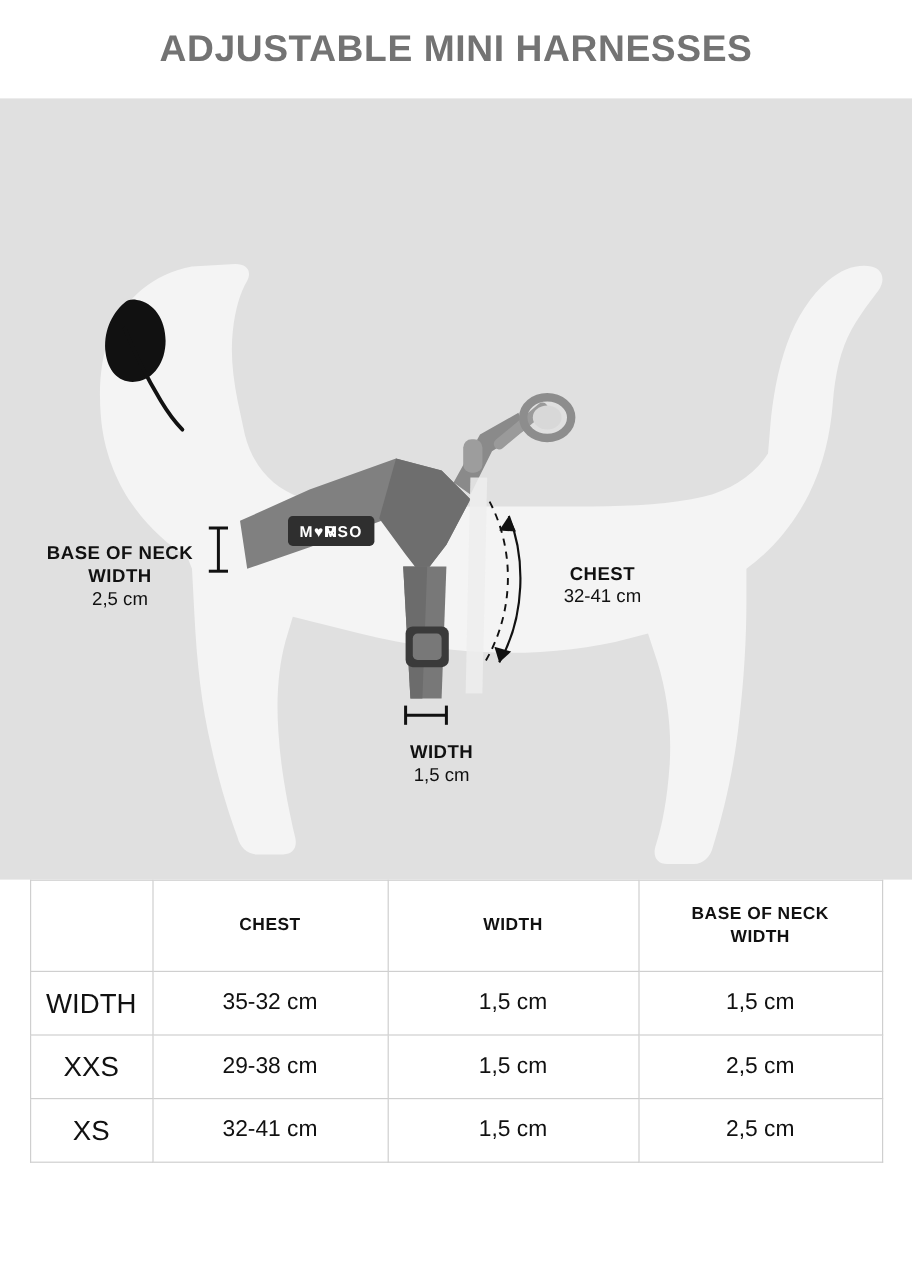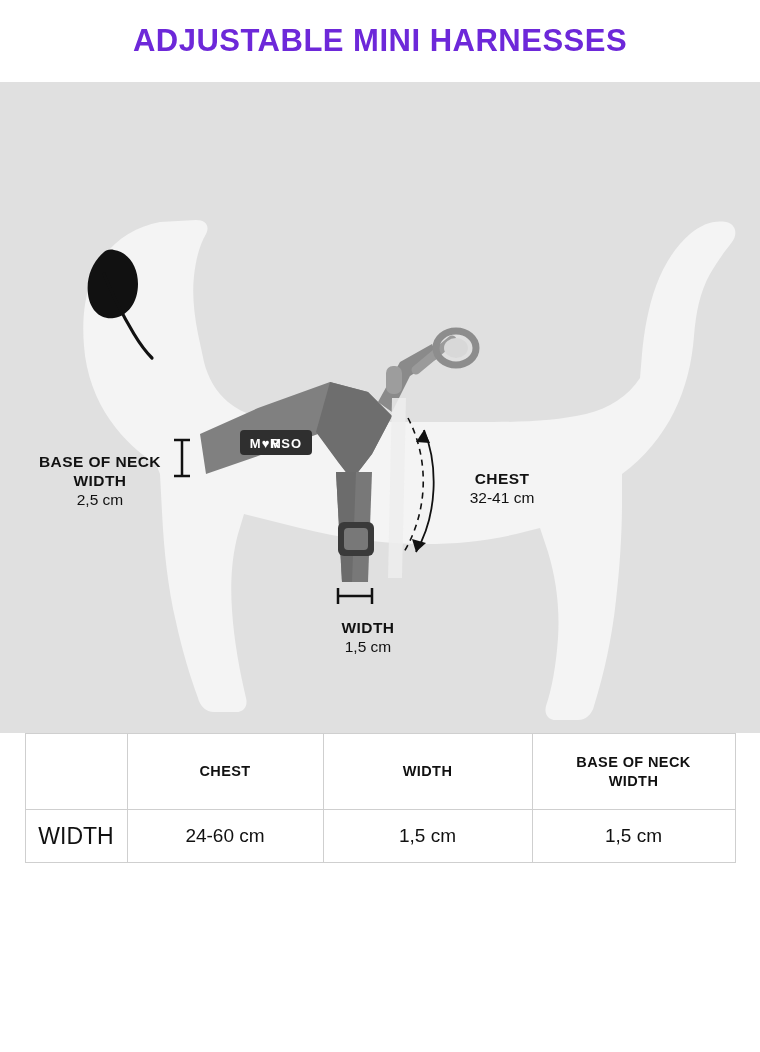--- a/index.html
+++ b/index.html
@@ -24,21 +24,21 @@
     align-items: center;
     justify-content: center;
     background: #ffffff;
   }
   .title-bar h1 {
     margin: 0;
     font-size: 31px;
     font-weight: 700;
     letter-spacing: 0.5px;
     text-transform: uppercase;
-    color: #6d28d9;
+    color: #737373;
   }
 
   
   .illustration {
     position: relative;
     width: 760px;
     height: 651px;
     background: #e0e0e0;
     overflow: hidden;
   }
@@ -272,21 +272,33 @@
           <th>WIDTH</th>
           <th>
             <span>BASE OF NECK</span><br>
             <span>WIDTH</span>
           </th>
         </tr>
       </thead>
       <tbody>
         <tr>
           <td class="size-name">WIDTH</td>
-          <td>24-60 cm</td>
+          <td>35-32 cm</td>
           <td>1,5 cm</td>
           <td>1,5 cm</td>
+        </tr>
+        <tr>
+          <td class="size-name">XXS</td>
+          <td>29-38 cm</td>
+          <td>1,5 cm</td>
+          <td>2,5 cm</td>
+        </tr>
+        <tr>
+          <td class="size-name">XS</td>
+          <td>32-41 cm</td>
+          <td>1,5 cm</td>
+          <td>2,5 cm</td>
         </tr>
       </tbody>
     </table>
   </div>
 
 </div>
 
 </body></html>

